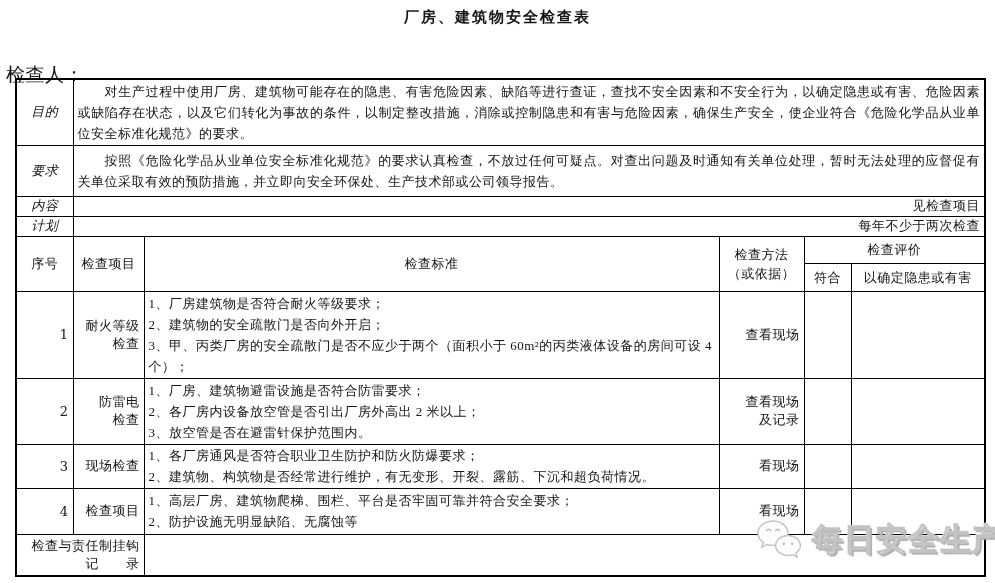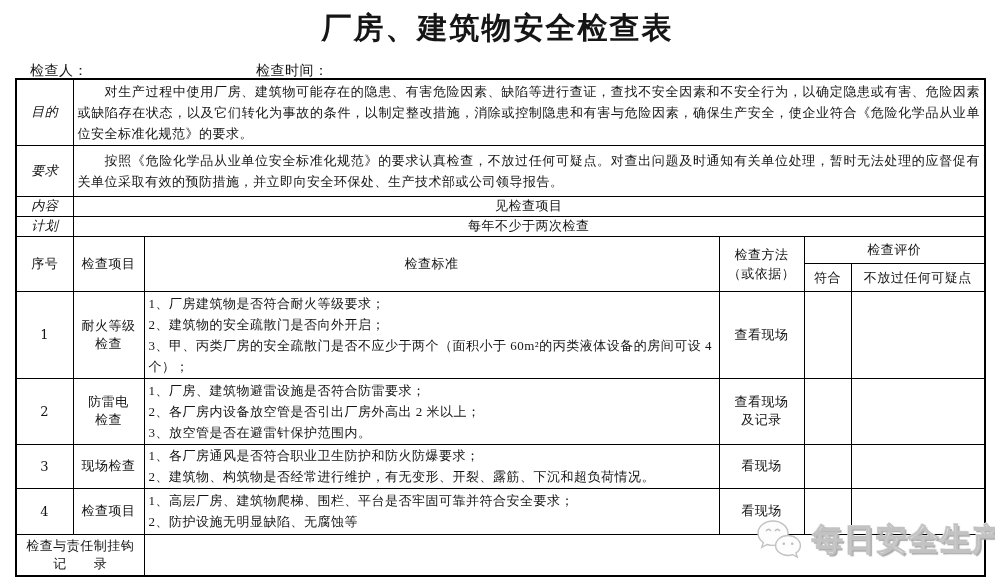--- a/index.html
+++ b/index.html
@@ -8,26 +8,26 @@
     background: #ffffff;
     overflow: hidden;
     font-family: "DejaVu Serif", "Liberation Serif", serif;
     color: #151515;
   }
   .page { position: relative; width: 995px; height: 583px; }
 
   .doc-title {
     position: absolute; top: 8px; left: 0; width: 995px;
     text-align: center;
-    font-size: 30px; font-weight: bold; letter-spacing: 2px;
+    font-size: 15px; font-weight: bold; letter-spacing: 2px;
   }
 
   .fields {
-    position: absolute; top: 62px; left: 30px; width: 962px;
-    font-size: 14px; letter-spacing: 0.5px;
+    position: absolute; top: 62px; left: 6px; width: 962px;
+    font-size: 19px; letter-spacing: 0.5px;
     display: flex;
   }
   .f-inspector { width: 226px; }
   .f-unit      { width: 448px; }
   .f-time      { flex: 1; }
 
   table.form {
     position: absolute; top: 78px; left: 15px;
     width: 969px;
     border-collapse: collapse;
@@ -39,21 +39,21 @@
     border: 1px solid #000;
     padding: 0 4px;
     vertical-align: middle;
     letter-spacing: 0.5px;
     overflow: hidden;
     margin-top: 18px;
   }
   .lbl { text-align: center; font-style: italic; }
   .txt { line-height: 21px; padding: 2px 8px 2px 8px; text-align: justify; }
   .indent { text-indent: 27px; }
-  .ctr { text-align: center; }
+  .ctr { text-align: right; }
 
   tr.r-purpose     { height: 66px; }
   tr.r-requirement { height: 51px; }
   tr.r-content     { height: 20px; }
   tr.r-plan        { height: 20px; padding-left: 16px; }
   tr.r-head1       { height: 27px; }
   tr.r-head2       { height: 28px; }
   tr.r-item1       { height: 87px; }
   tr.r-item2       { height: 66px; }
   tr.r-item3       { height: 44px; }
@@ -82,21 +82,20 @@
 </style>
 </head>
 <body>
 
 <div class="page">
 
   <div class="doc-title">厂房、建筑物安全检查表</div>
 
   <div class="fields">
     <span class="f-inspector">检查人：</span>
-    <span class="f-time">检查时间：</span>
   </div>
 
   <table class="form">
     <colgroup>
       <col style="width:57px">
         <col style="width:71px">
         <col style="width:575px">
       <col style="width:85px">
         <col style="width:47px">
         <col style="width:134px">
@@ -128,21 +127,21 @@
       <td class="head" rowspan="2">检查项目</td>
       <td class="head" rowspan="2">检查标准</td>
       <td class="head" rowspan="2">
         <div>检查方法</div>
         <div>（或依据）</div>
       </td>
       <td class="head" colspan="2">检查评价</td>
     </tr>
     <tr class="r-head2">
       <td class="head">符合</td>
-      <td class="head">不放过任何可疑点</td>
+      <td class="head">以确定隐患或有害</td>
     </tr>
 
     <tr class="r-item1">
       <td class="ctr">1</td>
       <td class="ctr">
         <div>耐火等级</div>
         <div>检查</div>
       </td>
       <td class="std">
         <div>1、厂房建筑物是否符合耐火等级要求；</div>

